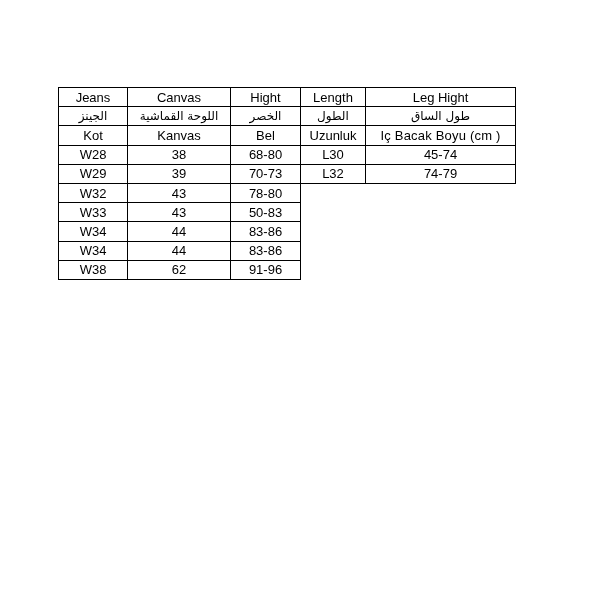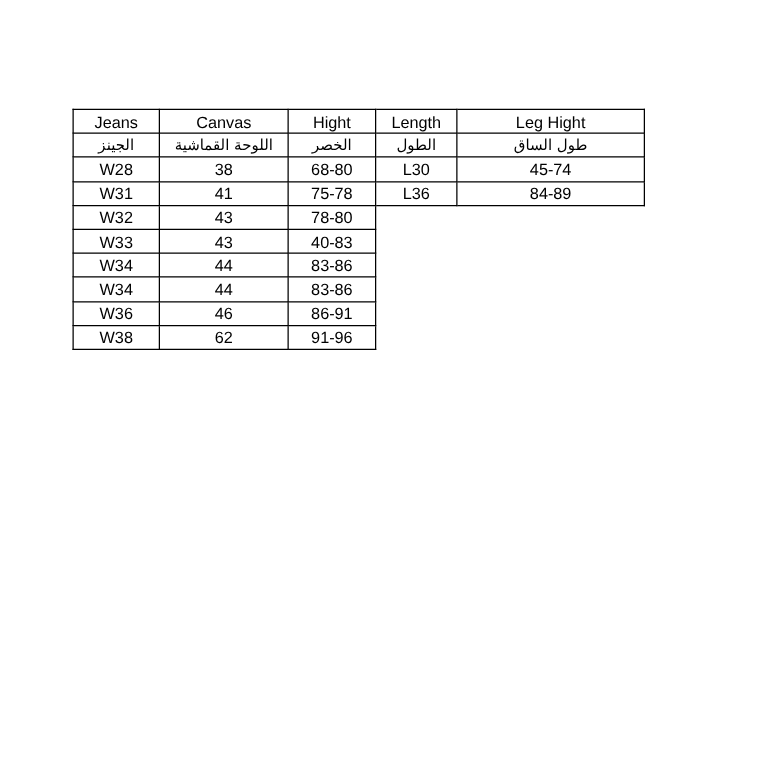--- a/index.html
+++ b/index.html
@@ -72,70 +72,70 @@
           <td>Length</td>
           <td>Leg Hight</td>
         </tr>
         <tr class="arabic">
           <td>الجينز</td>
           <td>اللوحة القماشية</td>
           <td>الخصر</td>
           <td>الطول</td>
           <td>طول الساق</td>
         </tr>
+        <tr class="turkish">
+          <td>Kot</td>
+          <td>Kanvas</td>
+          <td>Bel</td>
+          <td>Uzunluk</td>
+          <td class="legboyu">Iç Bacak Boyu (cm )</td>
+        </tr>
         <tr>
           <td>W28</td>
           <td>38</td>
           <td>68-80</td>
           <td>L30</td>
           <td>45-74</td>
         </tr>
         <tr>
-          <td>W31</td>
-          <td>41</td>
-          <td>75-78</td>
-          <td>L36</td>
-          <td>84-89</td>
+          <td>W29</td>
+          <td>39</td>
+          <td>70-73</td>
+          <td>L32</td>
+          <td>74-79</td>
         </tr>
         <tr>
           <td>W32</td>
           <td>43</td>
           <td>78-80</td>
           <td class="ghost"></td>
           <td class="ghost"></td>
         </tr>
         <tr>
           <td>W33</td>
           <td>43</td>
-          <td>40-83</td>
+          <td>50-83</td>
           <td class="ghost"></td>
           <td class="ghost"></td>
         </tr>
         <tr>
           <td>W34</td>
           <td>44</td>
           <td>83-86</td>
           <td class="ghost"></td>
           <td class="ghost"></td>
         </tr>
         <tr>
           <td>W34</td>
           <td>44</td>
           <td>83-86</td>
           <td class="ghost"></td>
           <td class="ghost"></td>
         </tr>
         <tr>
-          <td>W36</td>
-          <td>46</td>
-          <td>86-91</td>
-          <td class="ghost"></td>
-          <td class="ghost"></td>
-        </tr>
-        <tr>
           <td>W38</td>
           <td>62</td>
           <td>91-96</td>
           <td class="ghost"></td>
           <td class="ghost"></td>
         </tr>
       </tbody>
     </table>
   </div>
 </div>

